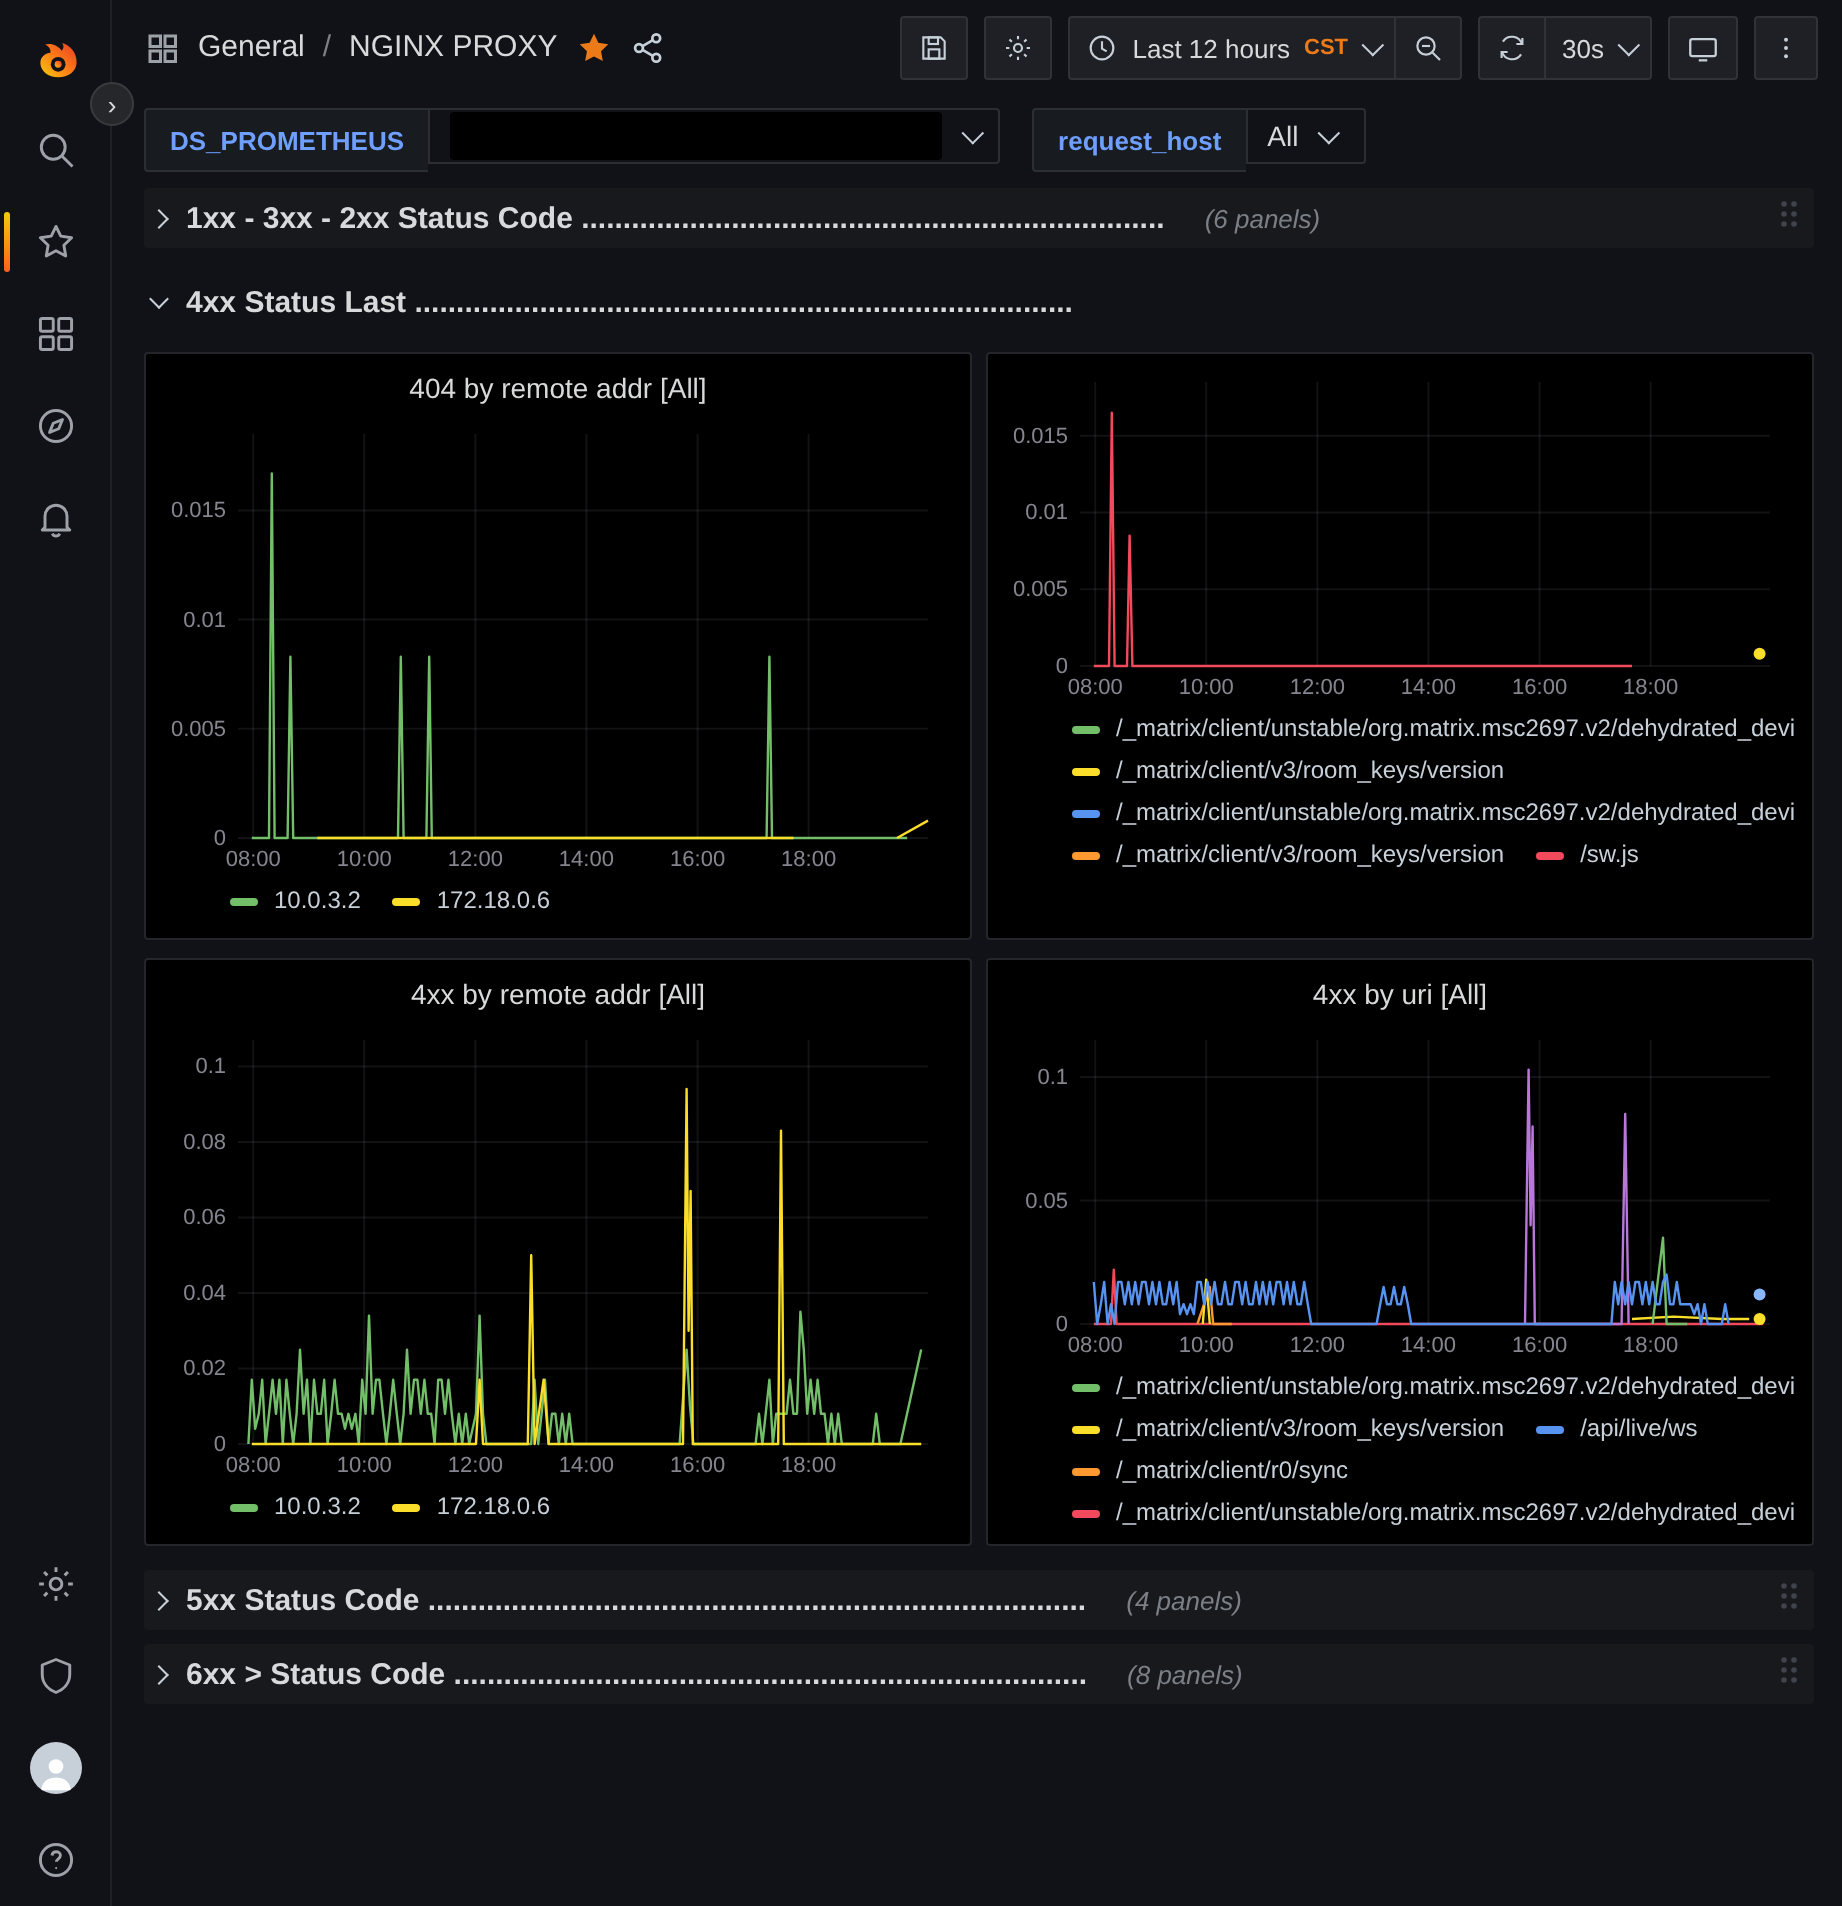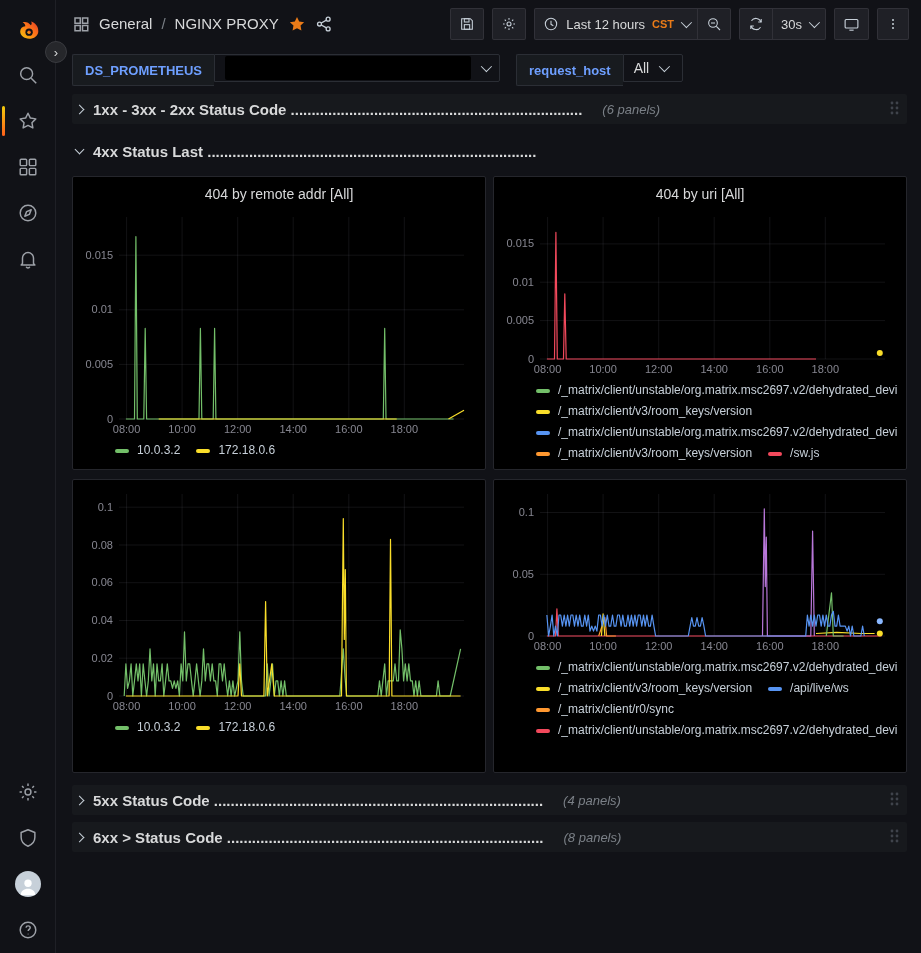--- a/index.html
+++ b/index.html
@@ -339,21 +339,20 @@
             <span class="legend-swatch" style="background: rgb(115, 191, 105);"></span>
             <span>10.0.3.2</span>
           </span>
           <span class="legend-item">
             <span class="legend-swatch" style="background: rgb(250, 222, 42);"></span>
             <span>172.18.0.6</span>
           </span>
         </div>
     </section>
     <section class="panel">
-      <div class="panel-title">404 by uri [All]</div>
       <svg class="chart" width="395" height="170">
           <line class="grid" x1="45.6" x2="45.6" y1="10" y2="152"></line>
           <line class="grid" x1="101.1" x2="101.1" y1="10" y2="152"></line>
           <line class="grid" x1="156.7" x2="156.7" y1="10" y2="152"></line>
           <line class="grid" x1="212.2" x2="212.2" y1="10" y2="152"></line>
           <line class="grid" x1="267.8" x2="267.8" y1="10" y2="152"></line>
           <line class="grid" x1="323.3" x2="323.3" y1="10" y2="152"></line>
           <line class="grid" x1="38" x2="383" y1="152.0" y2="152.0"></line>
           <text class="ytick" x="32" y="155.5">0</text>
           <line class="grid" x1="38" x2="383" y1="113.6" y2="113.6"></line>
@@ -388,20 +387,21 @@
             <span class="legend-swatch" style="background: rgb(255, 152, 48);"></span>
             <span>/_matrix/client/v3/room_keys/version</span>
           </span>
           <span class="legend-item">
             <span class="legend-swatch" style="background: rgb(242, 73, 92);"></span>
             <span>/sw.js</span>
           </span>
         </div>
     </section>
     <section class="panel">
+      <div class="panel-title">4xx by remote addr [All]</div>
       <svg class="chart" width="395" height="230">
           <line class="grid" x1="45.6" x2="45.6" y1="10" y2="212"></line>
           <line class="grid" x1="101.1" x2="101.1" y1="10" y2="212"></line>
           <line class="grid" x1="156.7" x2="156.7" y1="10" y2="212"></line>
           <line class="grid" x1="212.2" x2="212.2" y1="10" y2="212"></line>
           <line class="grid" x1="267.8" x2="267.8" y1="10" y2="212"></line>
           <line class="grid" x1="323.3" x2="323.3" y1="10" y2="212"></line>
           <line class="grid" x1="38" x2="383" y1="212.0" y2="212.0"></line>
           <text class="ytick" x="32" y="215.5">0</text>
           <line class="grid" x1="38" x2="383" y1="174.2" y2="174.2"></line>
@@ -428,20 +428,21 @@
             <span class="legend-swatch" style="background: rgb(115, 191, 105);"></span>
             <span>10.0.3.2</span>
           </span>
           <span class="legend-item">
             <span class="legend-swatch" style="background: rgb(250, 222, 42);"></span>
             <span>172.18.0.6</span>
           </span>
         </div>
     </section>
     <section class="panel">
+      <div class="panel-title">4xx by uri [All]</div>
       <svg class="chart" width="395" height="170">
           <line class="grid" x1="45.6" x2="45.6" y1="10" y2="152"></line>
           <line class="grid" x1="101.1" x2="101.1" y1="10" y2="152"></line>
           <line class="grid" x1="156.7" x2="156.7" y1="10" y2="152"></line>
           <line class="grid" x1="212.2" x2="212.2" y1="10" y2="152"></line>
           <line class="grid" x1="267.8" x2="267.8" y1="10" y2="152"></line>
           <line class="grid" x1="323.3" x2="323.3" y1="10" y2="152"></line>
           <line class="grid" x1="38" x2="383" y1="152.0" y2="152.0"></line>
           <text class="ytick" x="32" y="155.5">0</text>
           <line class="grid" x1="38" x2="383" y1="90.3" y2="90.3"></line>

